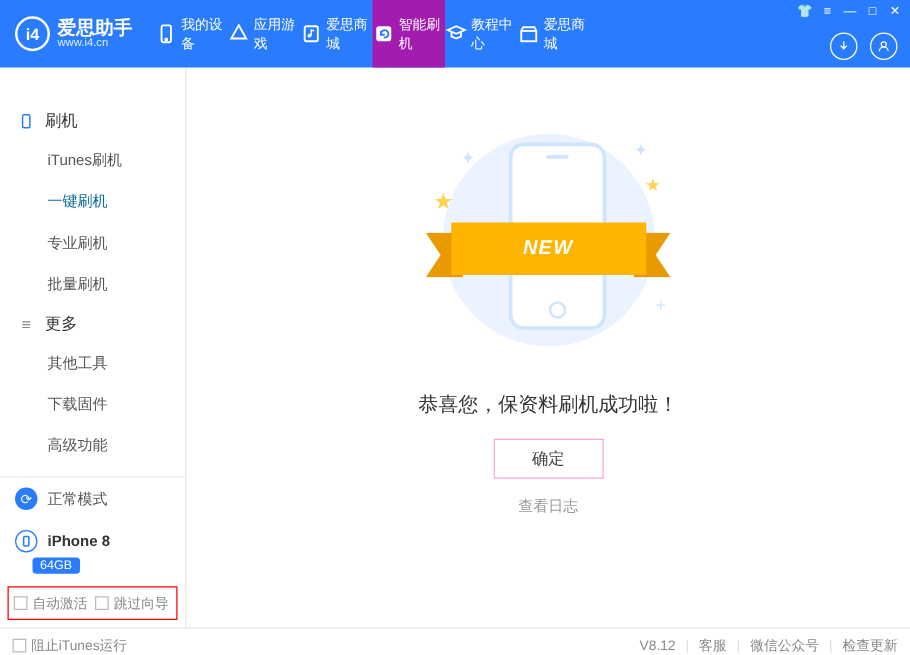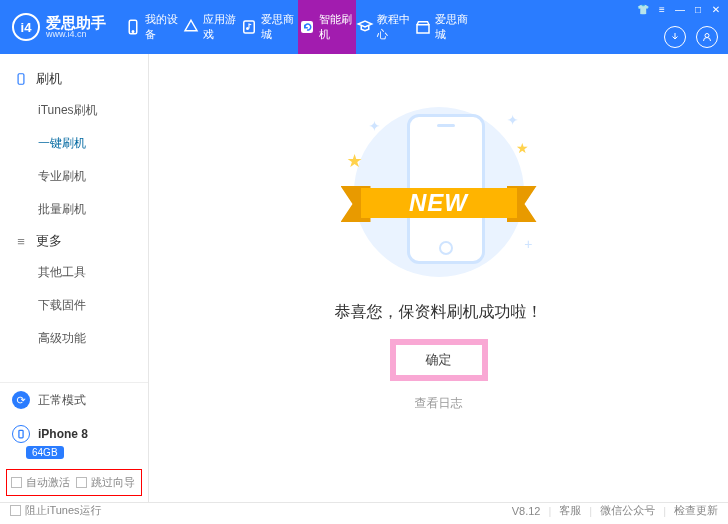--- a/index.html
+++ b/index.html
@@ -18,21 +18,21 @@
 .nav-item .ic { width: 18px; height: 18px; display: flex; align-items: center; justify-content: center; }
 
 .win-controls { position: absolute; right: 4px; top: 0; display: flex; gap: 2px; align-items: center; height: 18px; }
 .win-controls span, .win-controls div { width: 16px; height: 16px; display: flex; align-items: center; justify-content: center; font-size: 10px; cursor: pointer; }
 
 .right-icons { position: absolute; right: 10px; top: 26px; display: flex; gap: 10px; }
 .ri-circle { width: 22px; height: 22px; border: 1.5px solid #fff; border-radius: 50%; display: flex; align-items: center; justify-content: center; cursor: pointer; }
 
 .body { display: flex; height: 448px; }
 .sidebar { width: 149px; border-right: 1px solid #e6e6e6; display: flex; flex-direction: column; font-size: 12px; color: #555; }
-.side-scroll { flex: 1; padding: 10px 0 6px 0; }
+.side-scroll { flex: 1; padding: 28px 0 6px 0; }
 .side-group-h { display: flex; align-items: center; padding: 6px 14px; color: #333; font-size: 13px; gap: 8px; }
 .side-group-h .gi { width: 14px; height: 14px; display: flex; align-items: center; justify-content: center; }
 .side-item { padding: 8px 14px 8px 38px; cursor: pointer; }
 .side-item.active { color: #0369a1; }
 
 .side-bottom { border-top: 1px solid #eee; }
 .sb-row { display: flex; align-items: center; padding: 8px 12px; gap: 8px; }
 .sb-icon { width: 18px; height: 18px; border-radius: 50%; background: #2a7cff; display: flex; align-items: center; justify-content: center; color: #fff; font-size: 11px; }
 .sb-icon.dev { background: #fff; color: #2a7cff; border: 1.5px solid #2a7cff; }
 .badge { display: inline-block; background: #2a7cff; color: #fff; font-size: 10px; padding: 1px 6px; border-radius: 3px; margin-left: 26px; }
@@ -41,37 +41,37 @@
 .ck { display: flex; align-items: center; gap: 4px; }
 .ck-box { width: 11px; height: 11px; border: 1px solid #bbb; }
 
 .main { flex: 1; position: relative; display: flex; flex-direction: column; align-items: center; }
 .illus { margin-top: 48px; width: 200px; height: 180px; position: relative; }
 .circle-bg { width: 170px; height: 170px; background: #eaf3ff; border-radius: 50%; position: absolute; left: 15px; top: 5px; }
 .phone { position: absolute; left: 68px; top: 12px; width: 78px; height: 150px; background: #fff; border: 3px solid #cfe4ff; border-radius: 12px; }
 .phone::before { content: ""; position: absolute; top: 7px; left: 50%; transform: translateX(-50%); width: 18px; height: 3px; background: #cfe4ff; border-radius: 2px; }
 .phone::after { content: ""; position: absolute; bottom: 6px; left: 50%; transform: translateX(-50%); width: 10px; height: 10px; border: 2px solid #cfe4ff; border-radius: 50%; }
 .ribbon { position: absolute; top: 70px; left: 0; width: 200px; height: 54px; }
-.rib-body { position: absolute; left: 22px; top: 16px; width: 156px; height: 30px; background: #ffb400; display: flex; align-items: center; justify-content: center; color: #fff; font-weight: bold; font-size: 24px; font-style: italic; letter-spacing: 1px; }
+.rib-body { position: absolute; left: 22px; top: 6px; width: 156px; height: 42px; background: #ffb400; display: flex; align-items: center; justify-content: center; color: #fff; font-weight: bold; font-size: 16px; font-style: italic; letter-spacing: 1px; }
 .rib-l, .rib-r { position: absolute; top: 14px; width: 30px; height: 36px; background: #e89a00; }
 .rib-l { left: 2px; clip-path: polygon(0 0, 100% 0, 100% 100%, 0 100%, 40% 50%); }
 .rib-r { right: 2px; clip-path: polygon(0 0, 100% 0, 60% 50%, 100% 100%, 0 100%); }
 .star { position: absolute; color: #ffd24d; }
 .star.s1 { left: 8px; top: 48px; font-size: 18px; }
 .star.s2 { right: 10px; top: 38px; font-size: 14px; }
 .plus { position: absolute; color: #cfe4ff; font-size: 14px; }
 .plus.p1 { left: 30px; top: 16px; }
 .plus.p2 { right: 20px; top: 10px; }
 .plus.p3 { right: 6px; bottom: 30px; }
 
-.msg { font-size: 16px; color: #333; margin-top: 20px; }
-.btn { margin-top: 16px; padding: 6px 30px; border: 6px solid #f9a8d4; background: #fff; font-size: 13px; color: #444; cursor: pointer; }
+.msg { font-size: 16px; color: #333; margin-top: 32px; }
+.btn { margin-top: 16px; padding: 6px 30px; border: 1px solid #f9a8d4; background: #fff; font-size: 13px; color: #444; cursor: pointer; }
 .link { margin-top: 14px; font-size: 12px; color: #999; cursor: pointer; }
 
-.footer { height: 22px; border-top: 1px solid #e6e6e6; display: flex; align-items: flex-start; font-size: 11px; color: #888; padding: 0 10px; }
+.footer { height: 22px; border-top: 1px solid #e6e6e6; display: flex; align-items: flex-end; font-size: 11px; color: #888; padding: 0 10px; }
 .footer .ck { display: flex; align-items: center; gap: 4px; }
 .footer-right { margin-left: auto; display: flex; gap: 8px; align-items: center; }
 .sep { color: #ddd; }
 </style>
 </head>
 <body>
 
 <div class="header">
   <div class="logo-area">
     <div class="logo-circle">i4</div>

